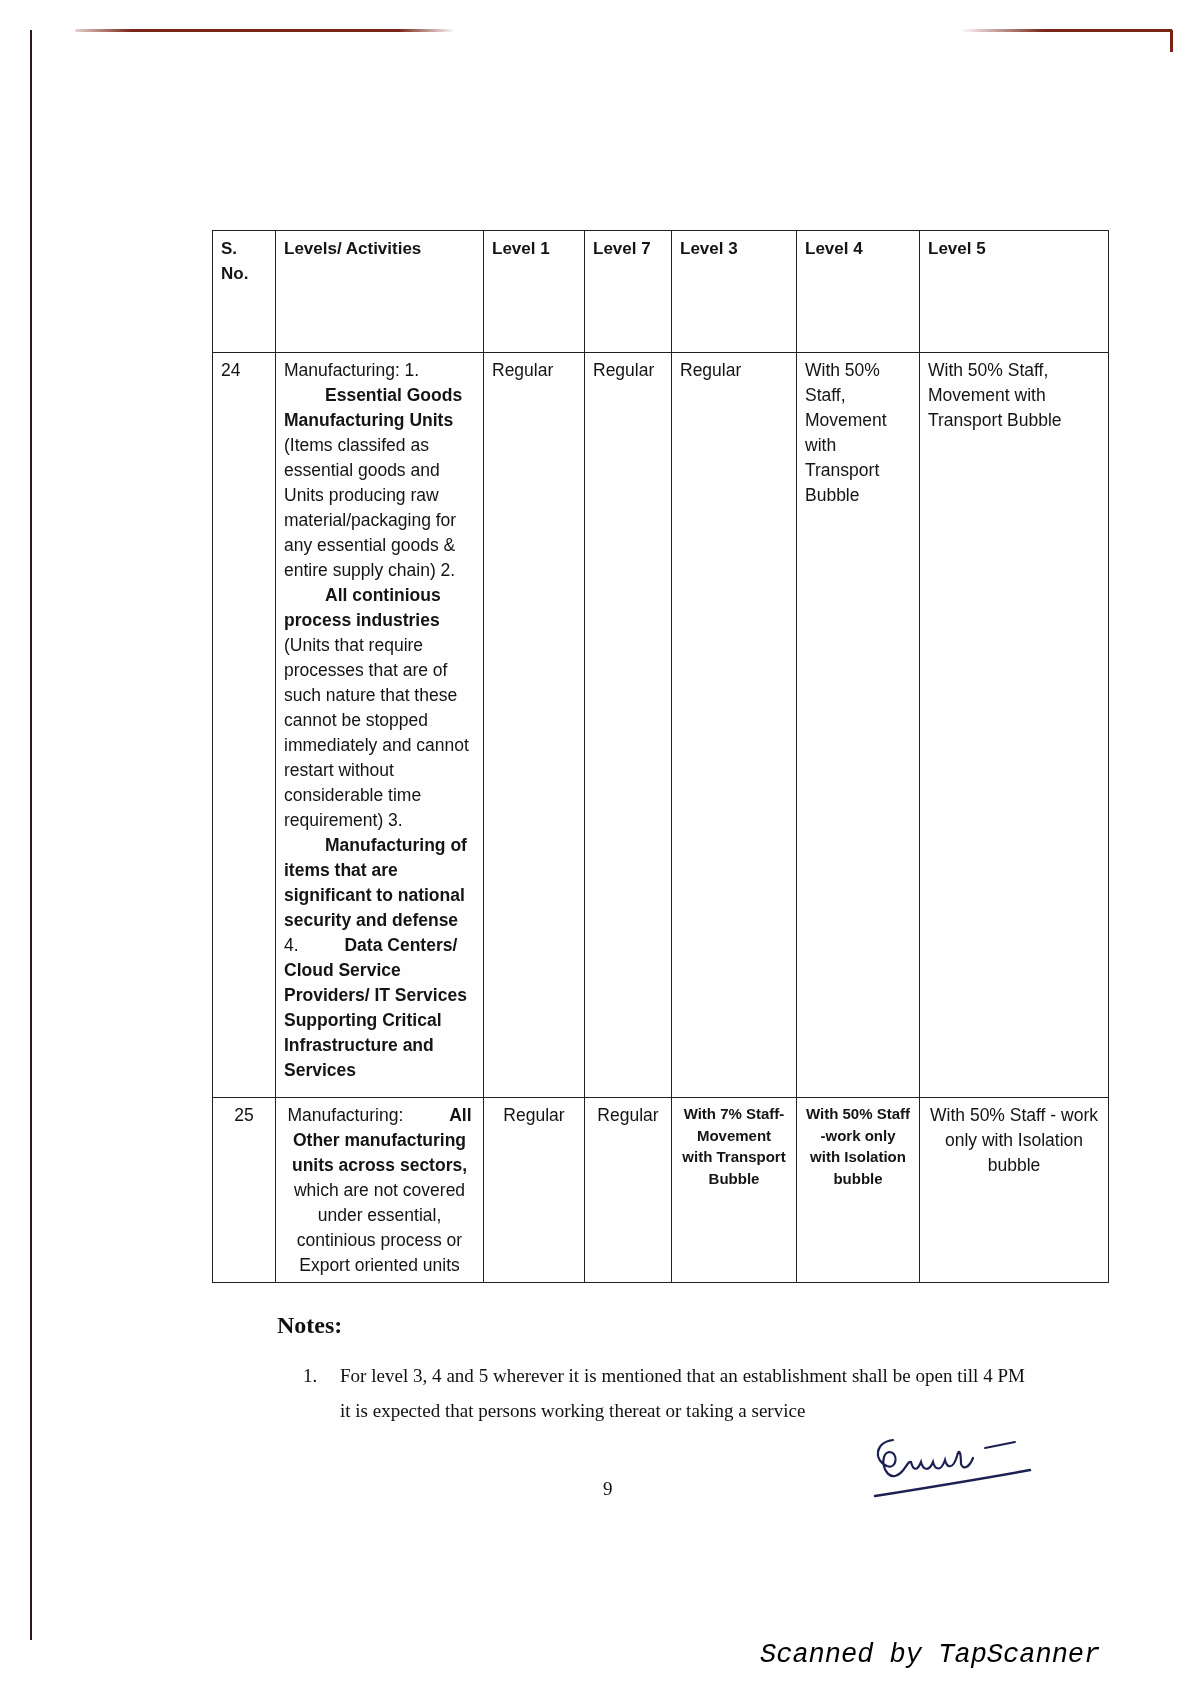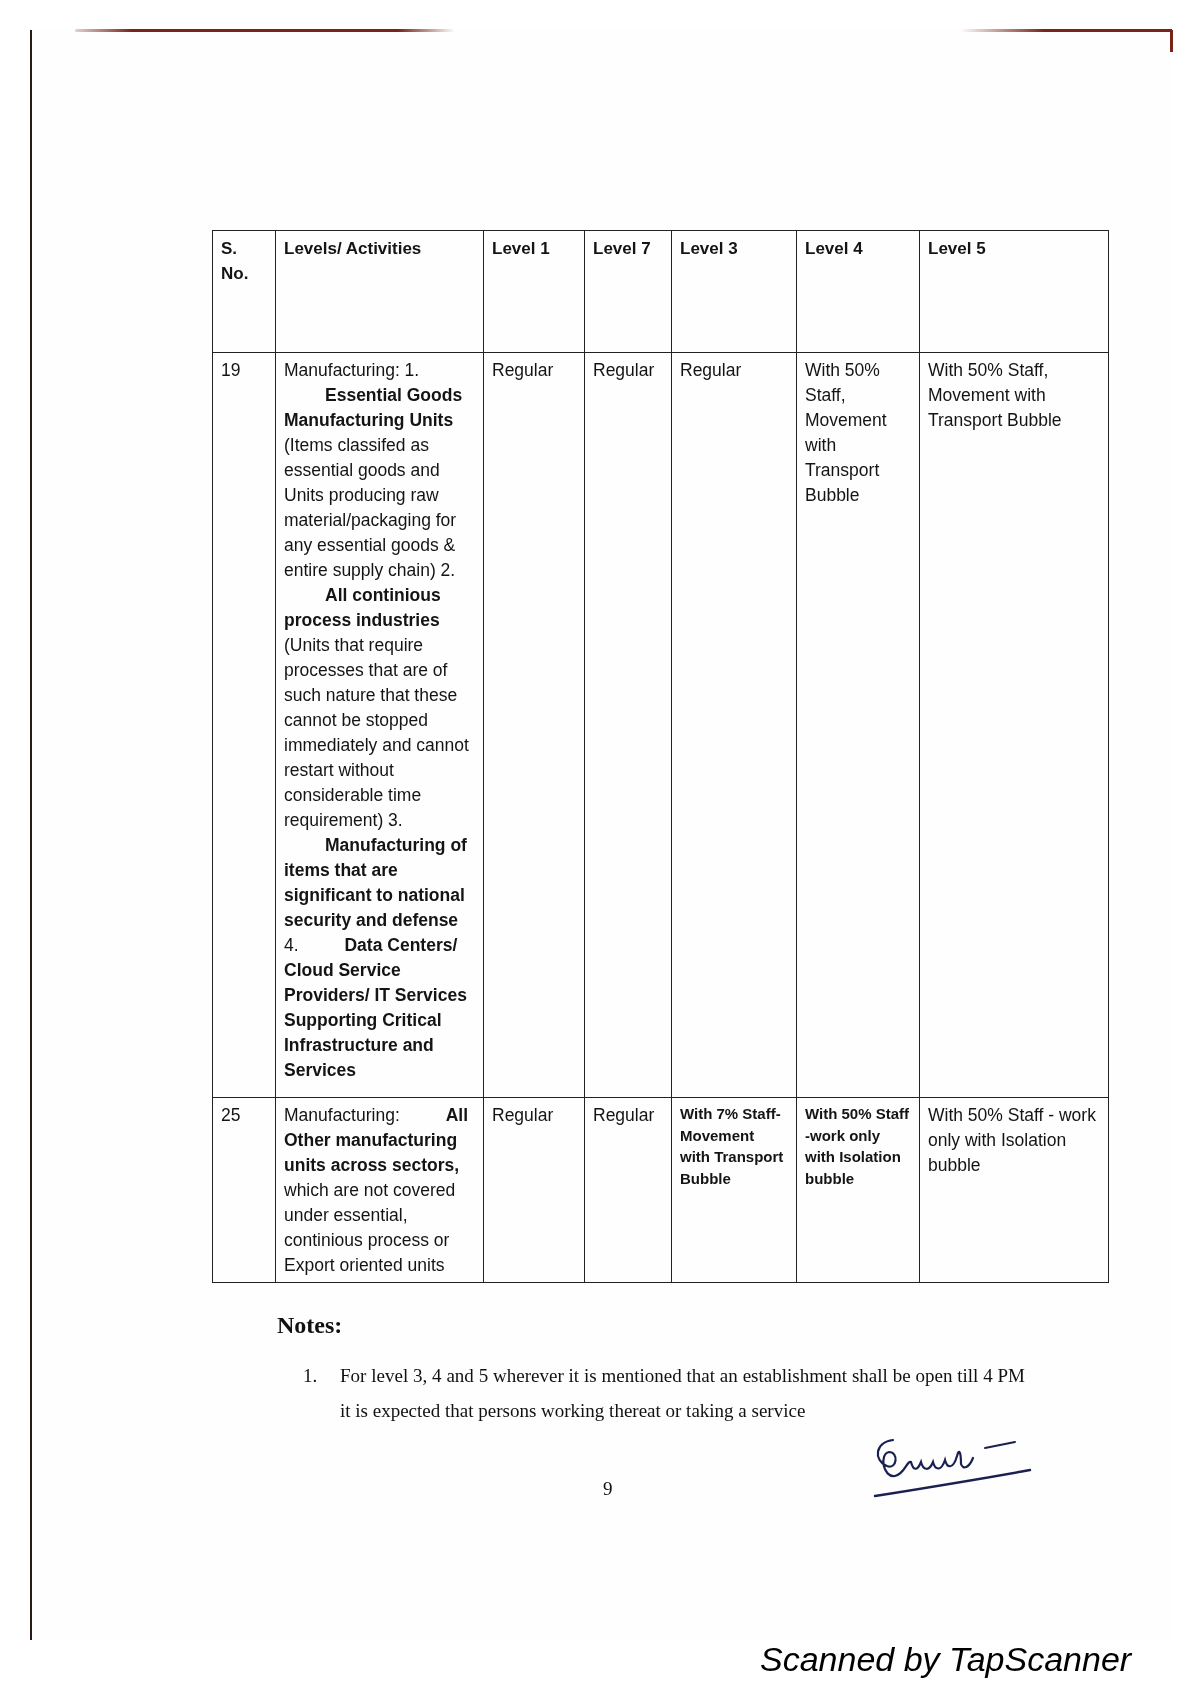--- a/index.html
+++ b/index.html
@@ -43,21 +43,21 @@
   table.doc-table th { font-weight: bold; font-size: 17px; }
   .col-sno { width: 46px; }
   .col-act { width: 191px; }
   .col-l1 { width: 84px; }
   .col-l2 { width: 70px; }
   .col-l3 { width: 108px; }
   .col-l4 { width: 106px; margin-left: 32px; }
   .col-l5 { width: 172px; }
   tr.header-row { height: 122px; }
   tr.row-24 td { height: 735px; }
-  tr.row-25 td { height: 172px; }
+  tr.row-25 td { height: 172px; text-align: center; }
   .b { font-weight: bold; margin-left: 41px; }
   .small-bold { font-weight: bold; font-size: 15px; line-height: 21.5px; }
 
   .notes-title {
     position: absolute; left: 277px; top: 1312px;
     font-family: "Liberation Serif", serif; font-weight: bold; font-size: 24px;
   }
   .note-item {
     position: absolute; left: 305px; top: 1358px; width: 720px;
     font-family: "Liberation Serif", serif; font-size: 19px; line-height: 35px;
@@ -68,22 +68,22 @@
 
   .page-number {
     position: absolute; left: 603px; top: 1478px;
     font-family: "Liberation Serif", serif; font-size: 19px;
   }
   .signature {
     position: absolute; left: 865px; top: 1430px; width: 175px; height: 80px;
   }
   .watermark {
     position: absolute; left: 760px; top: 1640px;
-    font-family: Liberation Sans, sans-serif; font-style: italic;
-    font-size: 34px; color: #000;
+    font-family: Liberation Mono, monospace; font-style: italic;
+    font-size: 27px; color: #000;
   }
 </style>
 </head>
 <body>
 
 <div class="scan-frame"></div>
 <div class="top-edge-left"></div>
 <div class="top-edge-right"></div>
 <div class="right-edge"></div>
 
@@ -92,21 +92,21 @@
       <tr class="header-row">
     <th class="col-sno">S. No.</th>
     <th class="col-act">Levels/ Activities</th>
     <th class="col-l1">Level 1</th>
     <th class="col-l2">Level 7</th>
     <th class="col-l3">Level 3</th>
     <th class="col-l4">Level 4</th>
     <th class="col-l5">Level 5</th>
   </tr>
   <tr class="row-24">
-    <td>19</td>
+    <td>24</td>
     <td><span>Manufacturing: 1. </span><span class="b">Essential Goods Manufacturing Units</span><span> (Items classifed as essential goods and Units producing raw material/packaging for any essential goods &amp; entire supply chain) 2. </span><span class="b">All continious process industries</span><span> (Units that require processes that are of such nature that these cannot be stopped immediately and cannot restart without considerable time requirement) 3. </span><span class="b">Manufacturing of items that are significant to national security and defense</span><span> 4. </span><span class="b">Data Centers/ Cloud Service Providers/ IT Services Supporting Critical Infrastructure and Services</span></td>
     <td>Regular</td>
     <td>Regular</td>
     <td>Regular</td>
     <td>With 50% Staff, Movement with Transport Bubble</td>
     <td>With 50% Staff, Movement with Transport Bubble</td>
   </tr>
   <tr class="row-25">
     <td>25</td>
     <td><span>Manufacturing: </span><span class="b">All Other manufacturing units across sectors,</span><span> which are not covered under essential, continious process or Export oriented units</span></td>

